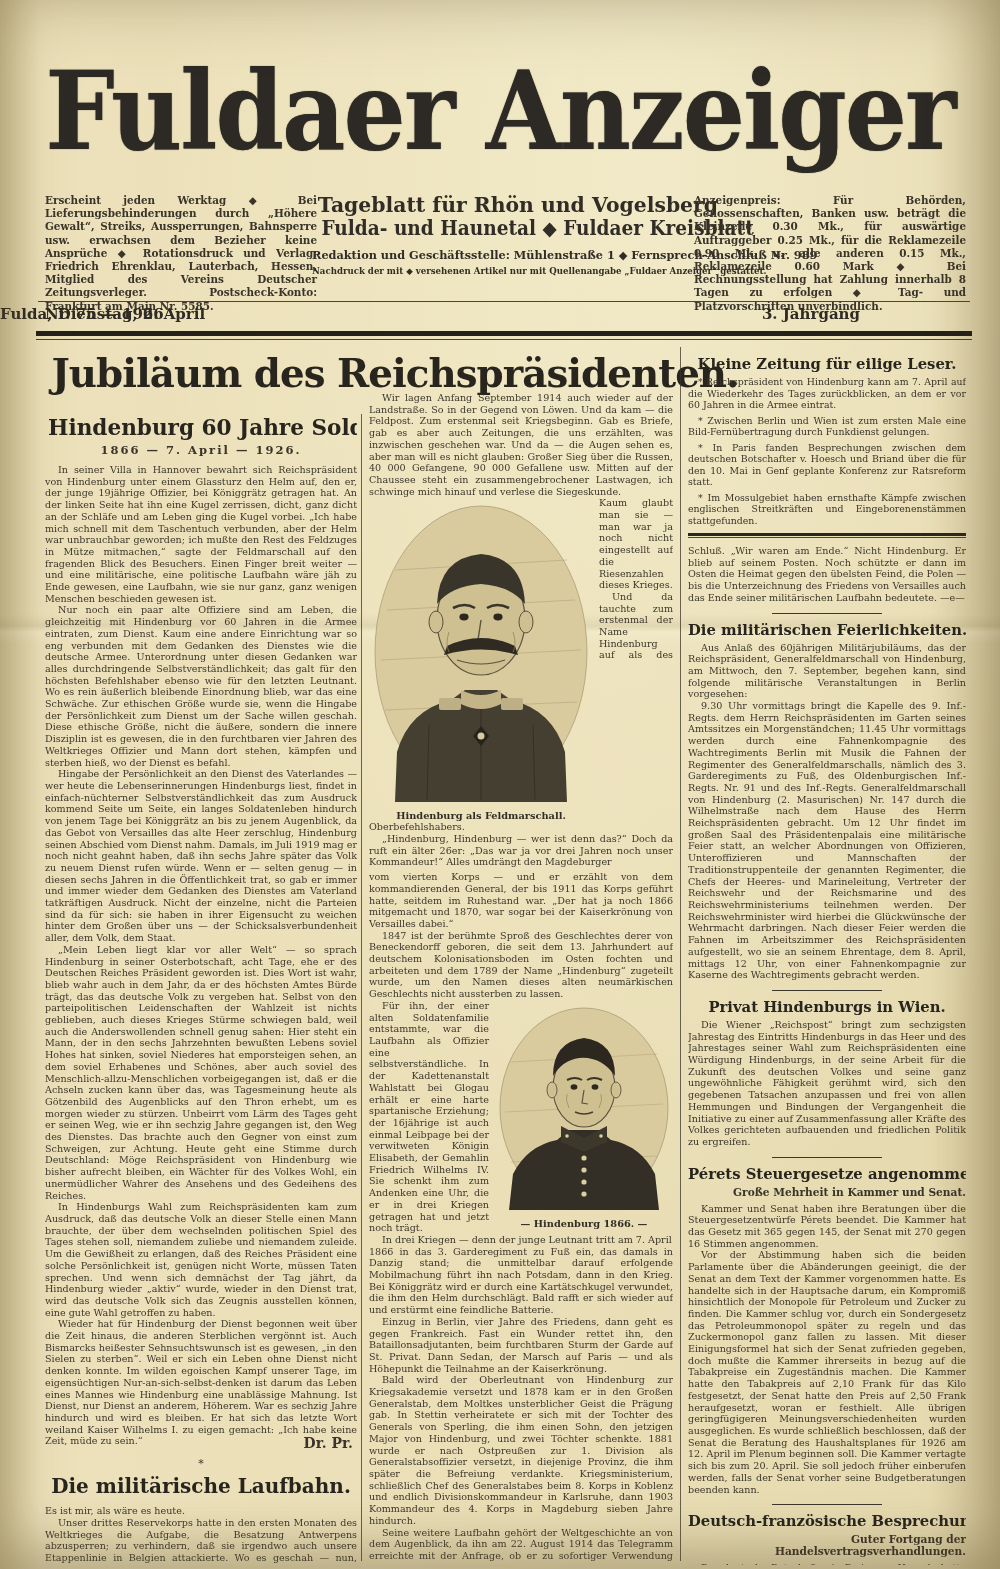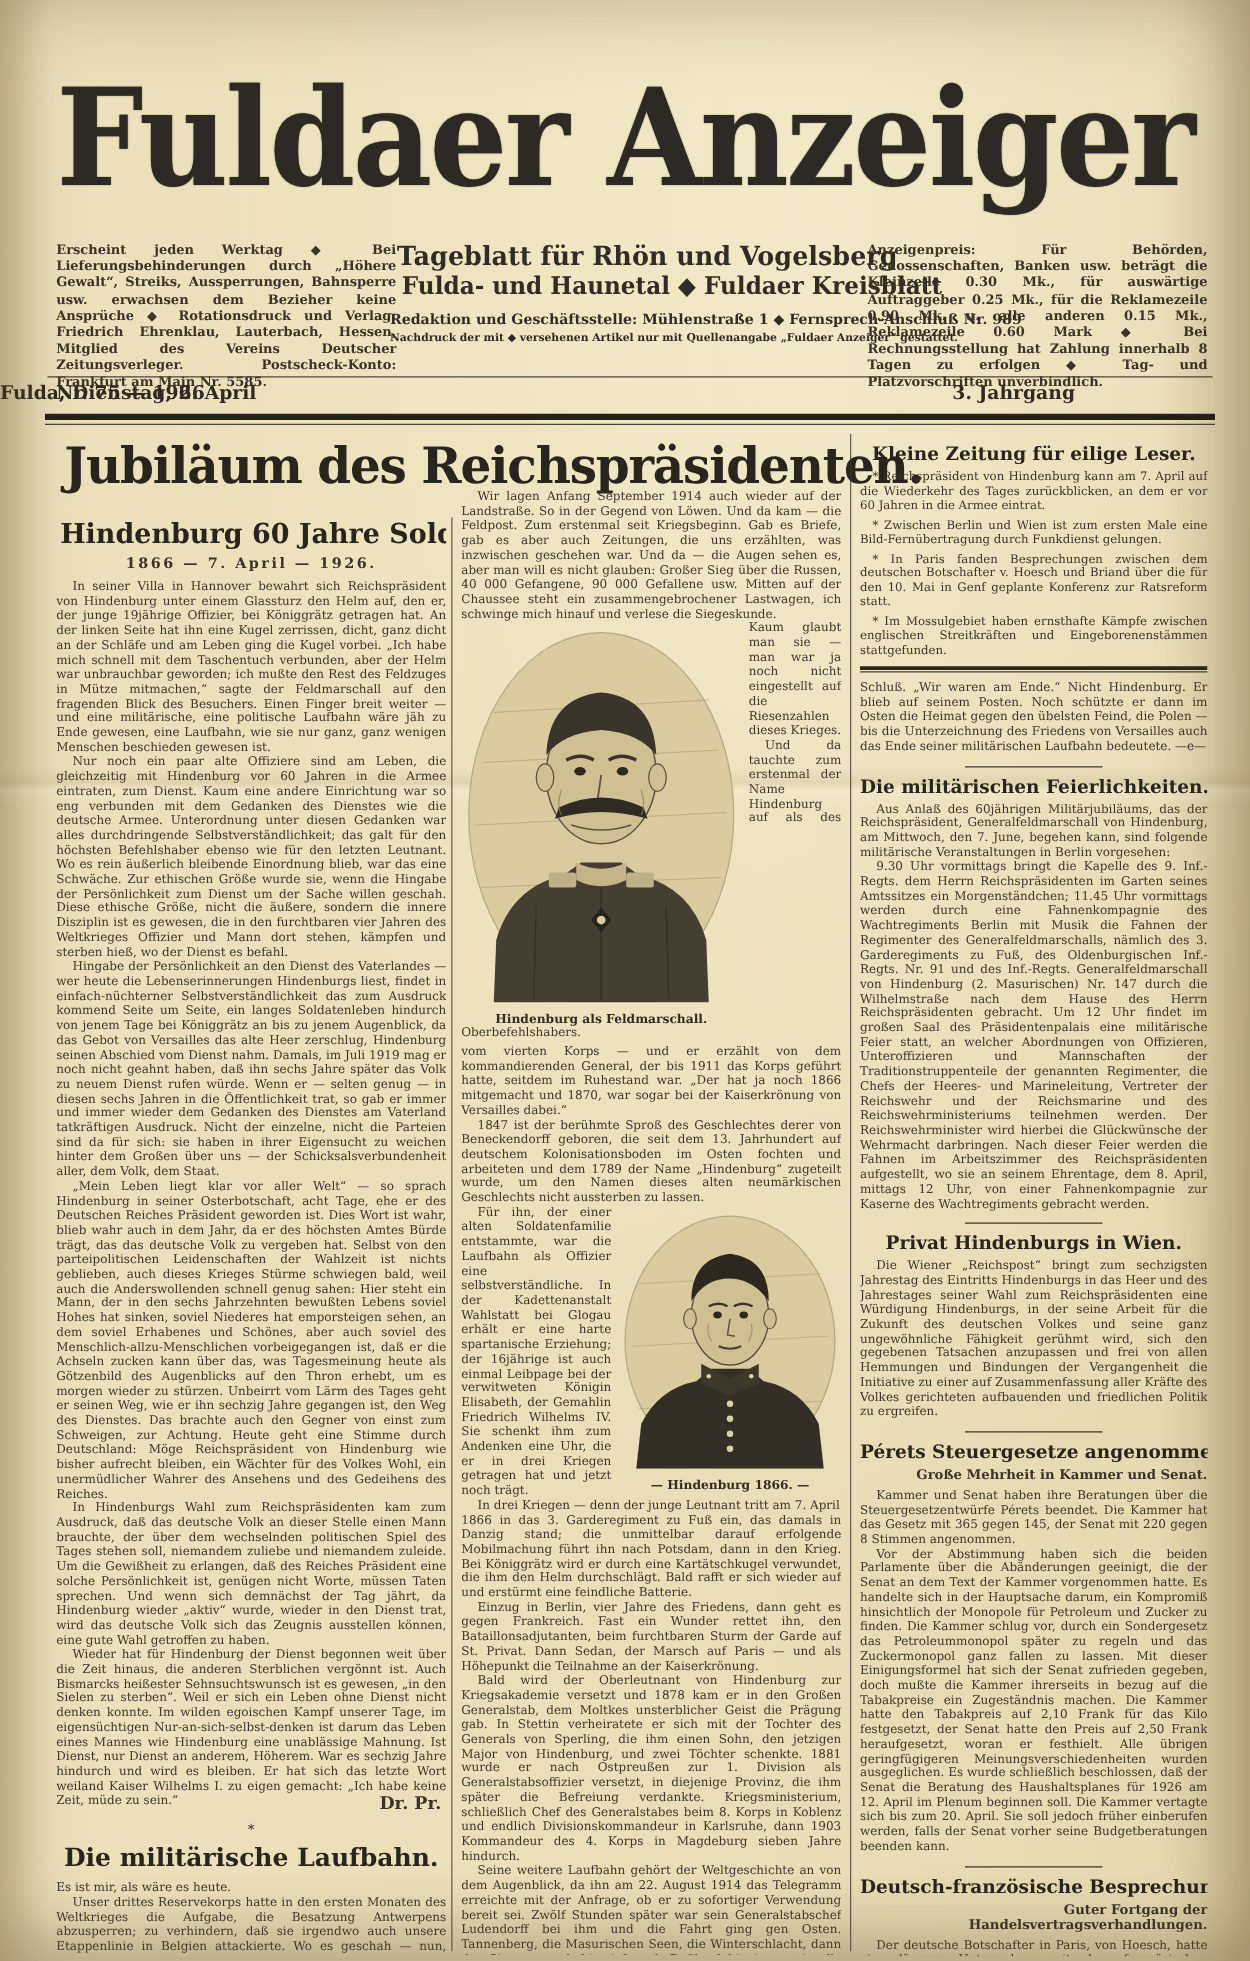--- a/index.html
+++ b/index.html
@@ -149,20 +149,21 @@
         <ellipse cx="129" cy="117" rx="4.6" ry="3.4" fill="#2c2820"></ellipse>
         <path d="M112 120 L109 140 L117 141" stroke="#5a5340" stroke-width="1.4" fill="none"></path>
         <path d="M78 146 Q112 130 146 146 L149 155 Q112 144 75 155 Z" fill="#2f2b22"></path>
         <path d="M88 160 Q112 168 136 160" stroke="#5a5340" stroke-width="1.2" fill="none"></path>
         <path d="M80 132 Q76 144 80 152 M144 132 Q148 144 144 152" stroke="#8d8059" stroke-width="1" fill="none" opacity="0.7"></path>
       </svg>
       <div class="cap">Hindenburg als Feldmarschall.</div>
     </div>
     <p class="p p0">Kaum glaubt man sie — man war ja noch nicht eingestellt auf die Riesenzahlen dieses Krieges.</p>
     <p class="p">Und da tauchte zum erstenmal der Name Hindenburg auf als des Oberbefehlshabers.</p>
+    <p class="p">„Hindenburg, Hindenburg — wer ist denn das?“ Doch da ruft ein älter 26er: „Das war ja vor drei Jahren noch unser Kommandeur!“ Alles umdrängt den Magdeburger</p>
     <p class="p p0 clr" style="padding-top:3px">vom vierten Korps — und er erzählt von dem kommandierenden General, der bis 1911 das Korps geführt hatte, seitdem im Ruhestand war. „Der hat ja noch 1866 mitgemacht und 1870, war sogar bei der Kaiserkrönung von Versailles dabei.“</p>
     <p class="p">1847 ist der berühmte Sproß des Geschlechtes derer von Beneckendorff geboren, die seit dem 13. Jahrhundert auf deutschem Kolonisationsboden im Osten fochten und arbeiteten und dem 1789 der Name „Hindenburg“ zugeteilt wurde, um den Namen dieses alten neumärkischen Geschlechts nicht aussterben zu lassen.</p>
     <div class="port2">
       <svg width="178" height="208" viewBox="0 0 178 208">
         <ellipse cx="89" cy="106" rx="84" ry="100" fill="#d9cb9d"></ellipse>
         <ellipse cx="89" cy="106" rx="84" ry="100" fill="none" stroke="#8a7d5c" stroke-width="1" opacity="0.5"></ellipse>
         <g stroke="#8d8059" stroke-width="0.6" opacity="0.45">
           <line x1="16" y1="60" x2="162" y2="52"></line>
             <line x1="10" y1="110" x2="168" y2="102"></line>
           <line x1="16" y1="160" x2="162" y2="154"></line>
@@ -203,29 +204,29 @@
     <div class="c3-head">Kleine Zeitung für eilige Leser.</div>
     <p class="kz-item">* Reichspräsident von Hindenburg kann am 7. April auf die Wiederkehr des Tages zurückblicken, an dem er vor 60 Jahren in die Armee eintrat.</p>
     <p class="kz-item">* Zwischen Berlin und Wien ist zum ersten Male eine Bild-Fernübertragung durch Funkdienst gelungen.</p>
     <p class="kz-item">* In Paris fanden Besprechungen zwischen dem deutschen Botschafter v. Hoesch und Briand über die für den 10. Mai in Genf geplante Konferenz zur Ratsreform statt.</p>
     <p class="kz-item">* Im Mossulgebiet haben ernsthafte Kämpfe zwischen englischen Streitkräften und Eingeborenenstämmen stattgefunden.</p>
     <div class="drule"></div>
     <div class="drule2"></div>
     <p class="p p0">Schluß. „Wir waren am Ende.“ Nicht Hindenburg. Er blieb auf seinem Posten. Noch schützte er dann im Osten die Heimat gegen den übelsten Feind, die Polen — bis die Unterzeichnung des Friedens von Versailles auch das Ende seiner militärischen Laufbahn bedeutete.   —e—</p>
     <div class="srule"></div>
     <div class="c3-head">Die militärischen Feierlichkeiten. *</div>
-    <p class="p">Aus Anlaß des 60jährigen Militärjubiläums, das der Reichspräsident, Generalfeldmarschall von Hindenburg, am Mittwoch, den 7. June, begehen kann, sind folgende militärische Veranstaltungen in Berlin vorgesehen:</p>
+    <p class="p">Aus Anlaß des 60jährigen Militärjubiläums, das der Reichspräsident, Generalfeldmarschall von Hindenburg, am Mittwoch, den 7. September, begehen kann, sind folgende militärische Veranstaltungen in Berlin vorgesehen:</p>
     <p class="p">9.30 Uhr vormittags bringt die Kapelle des 9. Inf.-Regts. dem Herrn Reichspräsidenten im Garten seines Amtssitzes ein Morgenständchen; 11.45 Uhr vormittags werden durch eine Fahnenkompagnie des Wachtregiments Berlin mit Musik die Fahnen der Regimenter des Generalfeldmarschalls, nämlich des 3. Garderegiments zu Fuß, des Oldenburgischen Inf.-Regts. Nr. 91 und des Inf.-Regts. Generalfeldmarschall von Hindenburg (2. Masurischen) Nr. 147 durch die Wilhelmstraße nach dem Hause des Herrn Reichspräsidenten gebracht. Um 12 Uhr findet im großen Saal des Präsidentenpalais eine militärische Feier statt, an welcher Abordnungen von Offizieren, Unteroffizieren und Mannschaften der Traditionstruppenteile der genannten Regimenter, die Chefs der Heeres- und Marineleitung, Vertreter der Reichswehr und der Reichsmarine und des Reichswehrministeriums teilnehmen werden. Der Reichswehrminister wird hierbei die Glückwünsche der Wehrmacht darbringen. Nach dieser Feier werden die Fahnen im Arbeitszimmer des Reichspräsidenten aufgestellt, wo sie an seinem Ehrentage, dem 8. April, mittags 12 Uhr, von einer Fahnenkompagnie zur Kaserne des Wachtregiments gebracht werden.</p>
     <div class="srule"></div>
     <div class="c3-head">Privat Hindenburgs in Wien.</div>
     <p class="p">Die Wiener „Reichspost“ bringt zum sechzigsten Jahrestag des Eintritts Hindenburgs in das Heer und des Jahrestages seiner Wahl zum Reichspräsidenten eine Würdigung Hindenburgs, in der seine Arbeit für die Zukunft des deutschen Volkes und seine ganz ungewöhnliche Fähigkeit gerühmt wird, sich den gegebenen Tatsachen anzupassen und frei von allen Hemmungen und Bindungen der Vergangenheit die Initiative zu einer auf Zusammenfassung aller Kräfte des Volkes gerichteten aufbauenden und friedlichen Politik zu ergreifen.</p>
     <div class="srule"></div>
     <div class="c3-head">Pérets Steuergesetze angenommen.</div>
     <div class="c3-sub">Große Mehrheit in Kammer und Senat.</div>
-    <p class="p">Kammer und Senat haben ihre Beratungen über die Steuergesetzentwürfe Pérets beendet. Die Kammer hat das Gesetz mit 365 gegen 145, der Senat mit 220 gegen 8 Stimmen angenommen.</p>
+    <p class="p">Kammer und Senat haben ihre Beratungen über die Steuergesetzentwürfe Pérets beendet. Die Kammer hat das Gesetz mit 365 gegen 145, der Senat mit 270 gegen 16 Stimmen angenommen.</p>
     <p class="p">Vor der Abstimmung haben sich die beiden Parlamente über die Abänderungen geeinigt, die der Senat an dem Text der Kammer vorgenommen hatte. Es handelte sich in der Hauptsache darum, ein Kompromiß hinsichtlich der Monopole für Petroleum und Zucker zu finden. Die Kammer schlug vor, durch ein Sondergesetz das Petroleummonopol später zu regeln und das Zuckermonopol ganz fallen zu lassen. Mit dieser Einigungsformel hat sich der Senat zufrieden gegeben, doch mußte die Kammer ihrerseits in bezug auf die Tabakpreise ein Zugeständnis machen. Die Kammer hatte den Tabakpreis auf 2,10 Frank für das Kilo festgesetzt, der Senat hatte den Preis auf 2,50 Frank heraufgesetzt, woran er festhielt. Alle übrigen geringfügigeren Meinungsverschiedenheiten wurden ausgeglichen. Es wurde schließlich beschlossen, daß der Senat die Beratung des Haushaltsplanes für 1926 am 12. April im Plenum beginnen soll. Die Kammer vertagte sich bis zum 20. April. Sie soll jedoch früher einberufen werden, falls der Senat vorher seine Budgetberatungen beenden kann.</p>
     <div class="srule"></div>
     <div class="c3-head">Deutsch-französische Besprechungen.</div>
     <div class="c3-sub">Guter Fortgang der Handelsvertragsverhandlungen.</div>
     <p class="p">Der deutsche Botschafter in Paris, von Hoesch, hatte eine längere Unterredung mit dem französischen Ministerpräsidenten Briand. Die Unterredung bezog sich auf die politische Gestaltung und die Deutschland gegenwärtig besonders interessierenden Fragen, vor allem die Lage der Luftschiffahrtsverhandlungen und die französisch-deutschen Wirtschaftsbeziehungen.</p>
 
   </div>
 </div>
 
 </body></html>

